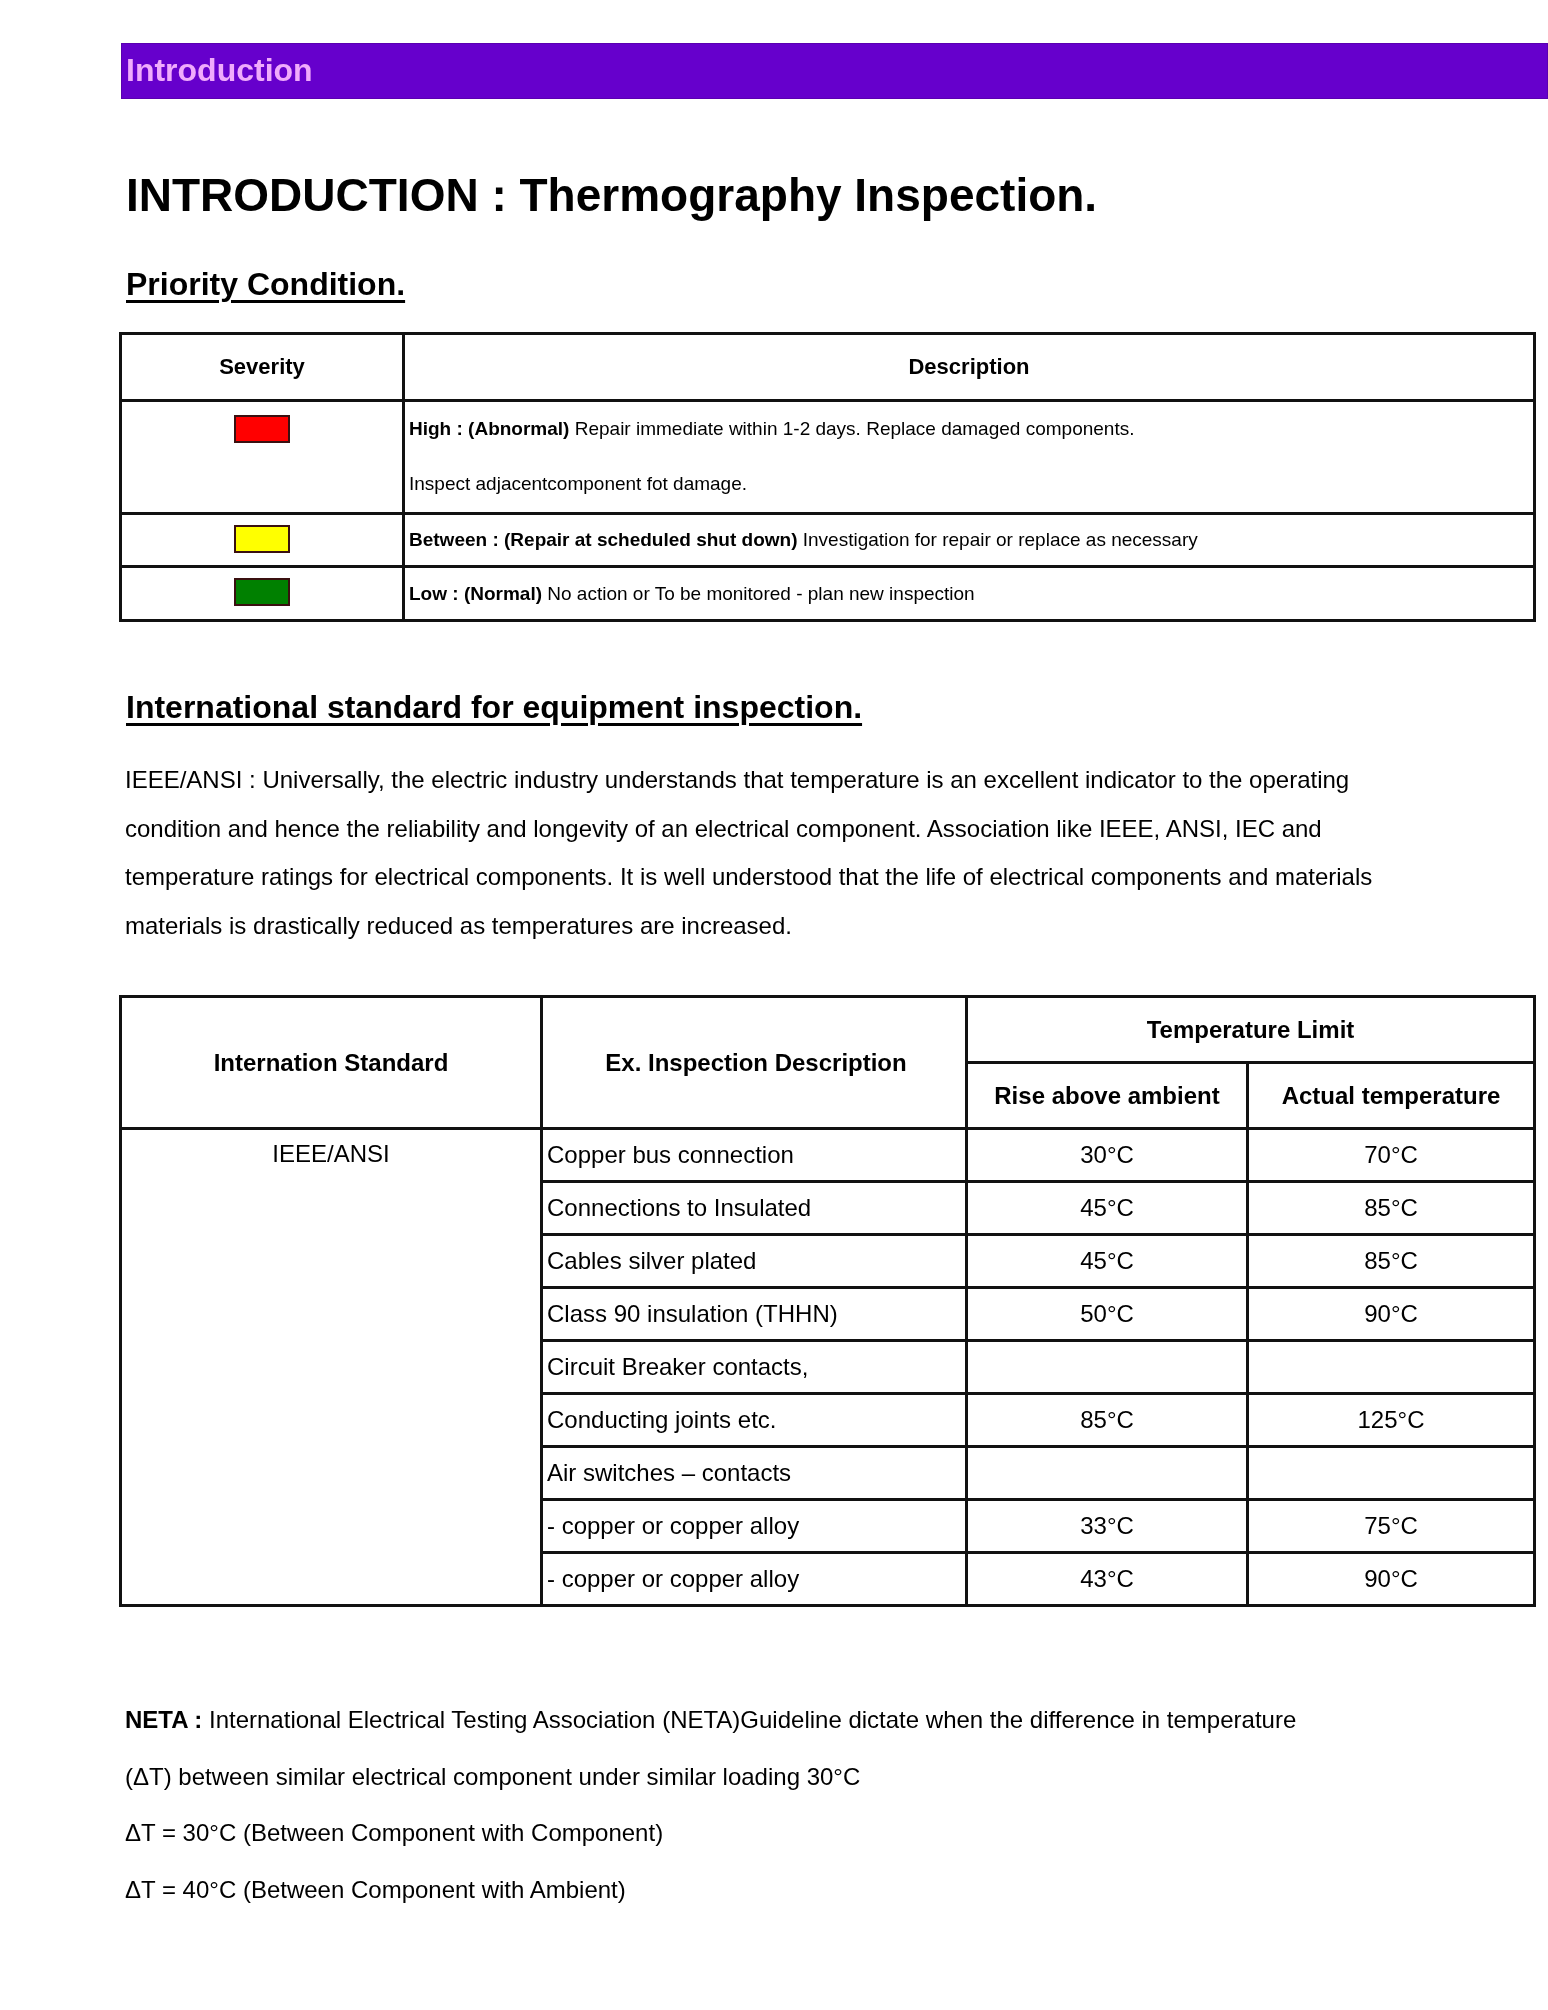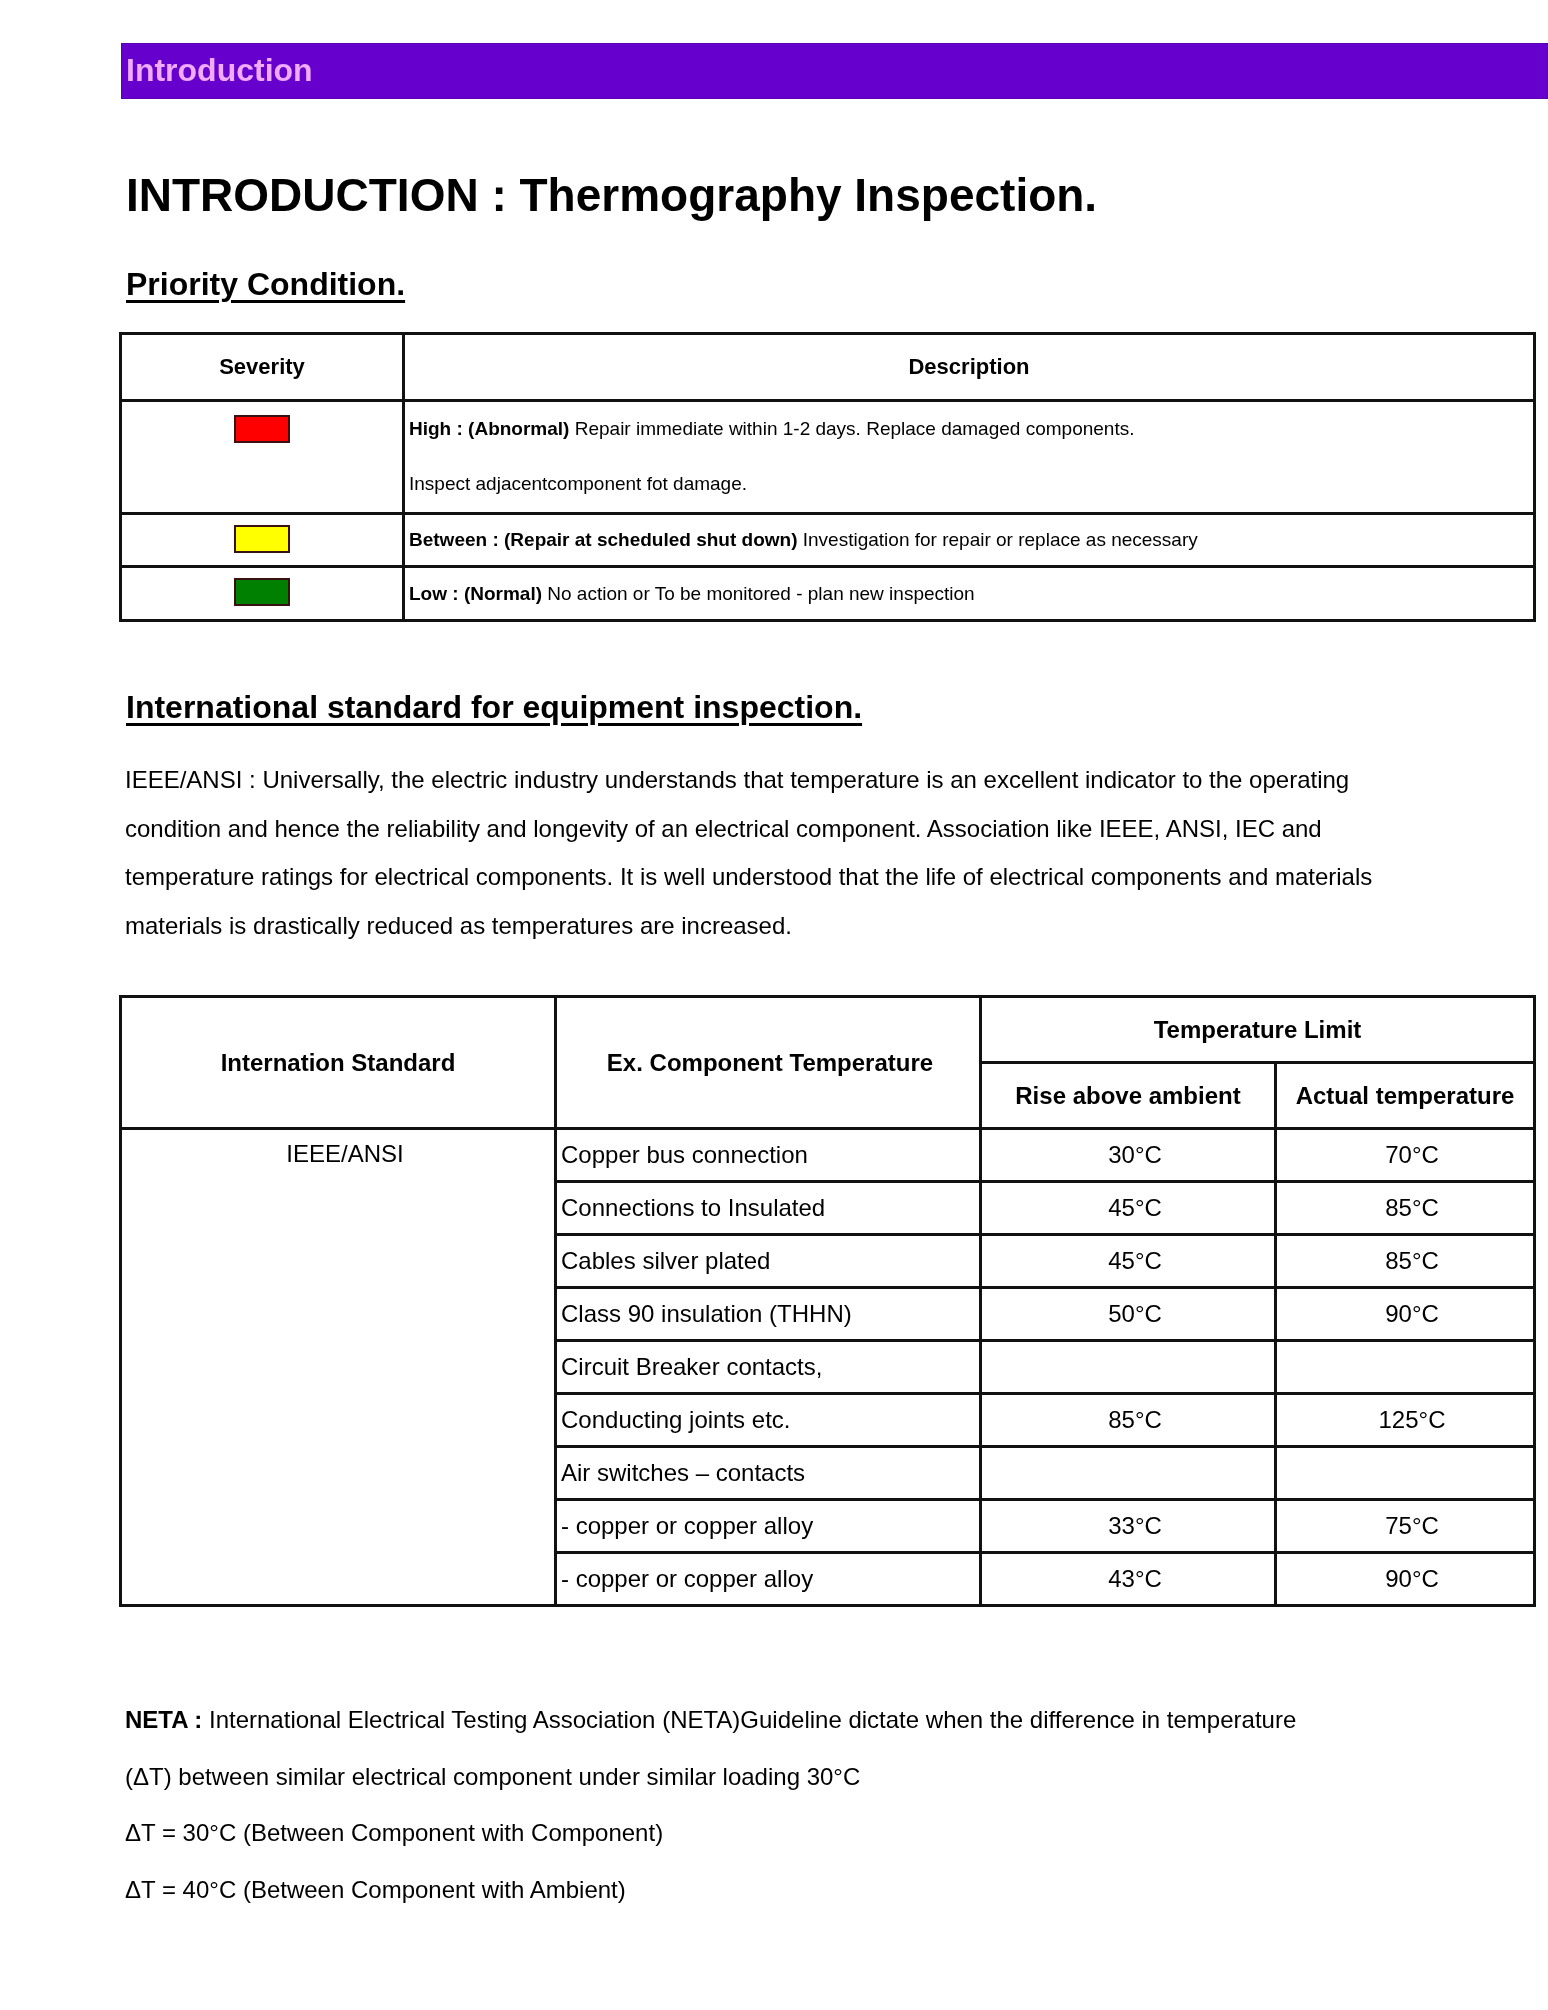--- a/index.html
+++ b/index.html
@@ -36,21 +36,21 @@
   }
   .desc-line { height: 56px; line-height: 56px; white-space: nowrap; }
   .desc-line.first { height: 54px; line-height: 54px; }
   .paragraph {
     left: 125px; top: 756px; width: 1420px; font-size: 24px; line-height: 48.5px;
   }
   .paragraph div { white-space: nowrap; }
   
   .std { left: 119px; top: 995px; width: 1417px; }
   .std th { font-size: 24px; font-weight: bold; text-align: center; }
-  .std td { font-size: 24px; height: 50px; padding-left: 14px; }
+  .std td { font-size: 24px; height: 50px; }
   .std .c1 { width: 418px; text-align: center; vertical-align: top; padding-top: 10px; margin-left: 8px; }
   .std .c2 { width: 418px; text-align: left; padding-left: 4px; white-space: nowrap; }
   .std .c3 { width: 278px; text-align: center; margin-left: 30px; }
   .std .c4 { text-align: center; }
   .neta { left: 125px; top: 1692px; font-size: 24px; }
   .neta div { height: 56.7px; line-height: 56.7px; white-space: nowrap; }
   b { font-weight: bold; }
 </style>
 </head>
 <body>
@@ -103,21 +103,21 @@
   <div>IEEE/ANSI : Universally, the electric industry understands that temperature is an excellent indicator to the operating</div>
   <div>condition and hence the reliability and longevity of an electrical component. Association like IEEE, ANSI, IEC and</div>
   <div>temperature ratings for electrical components. It is well understood that the life of electrical components and materials</div>
   <div>materials is drastically reduced as temperatures are increased.</div>
 </div>
 
 <table class="std">
   <tbody>
       <tr>
     <th class="c1" rowspan="2" style="vertical-align:middle; padding-top:0;">Internation Standard</th>
-    <th class="c2" rowspan="2" style="text-align:center;">Ex. Component Temperature</th>
+    <th class="c2" rowspan="2" style="text-align:center;">Ex. Inspection Description</th>
     <th colspan="2" style="height:63px;">Temperature Limit</th>
   </tr>
   <tr>
     <th class="c3" style="height:63px;">Rise above ambient</th>
     <th class="c4">Actual temperature</th>
   </tr>
   <tr>
     <td class="c1" rowspan="9">IEEE/ANSI</td>
     <td class="c2">Copper bus connection</td>
     <td class="c3">30°C</td>

